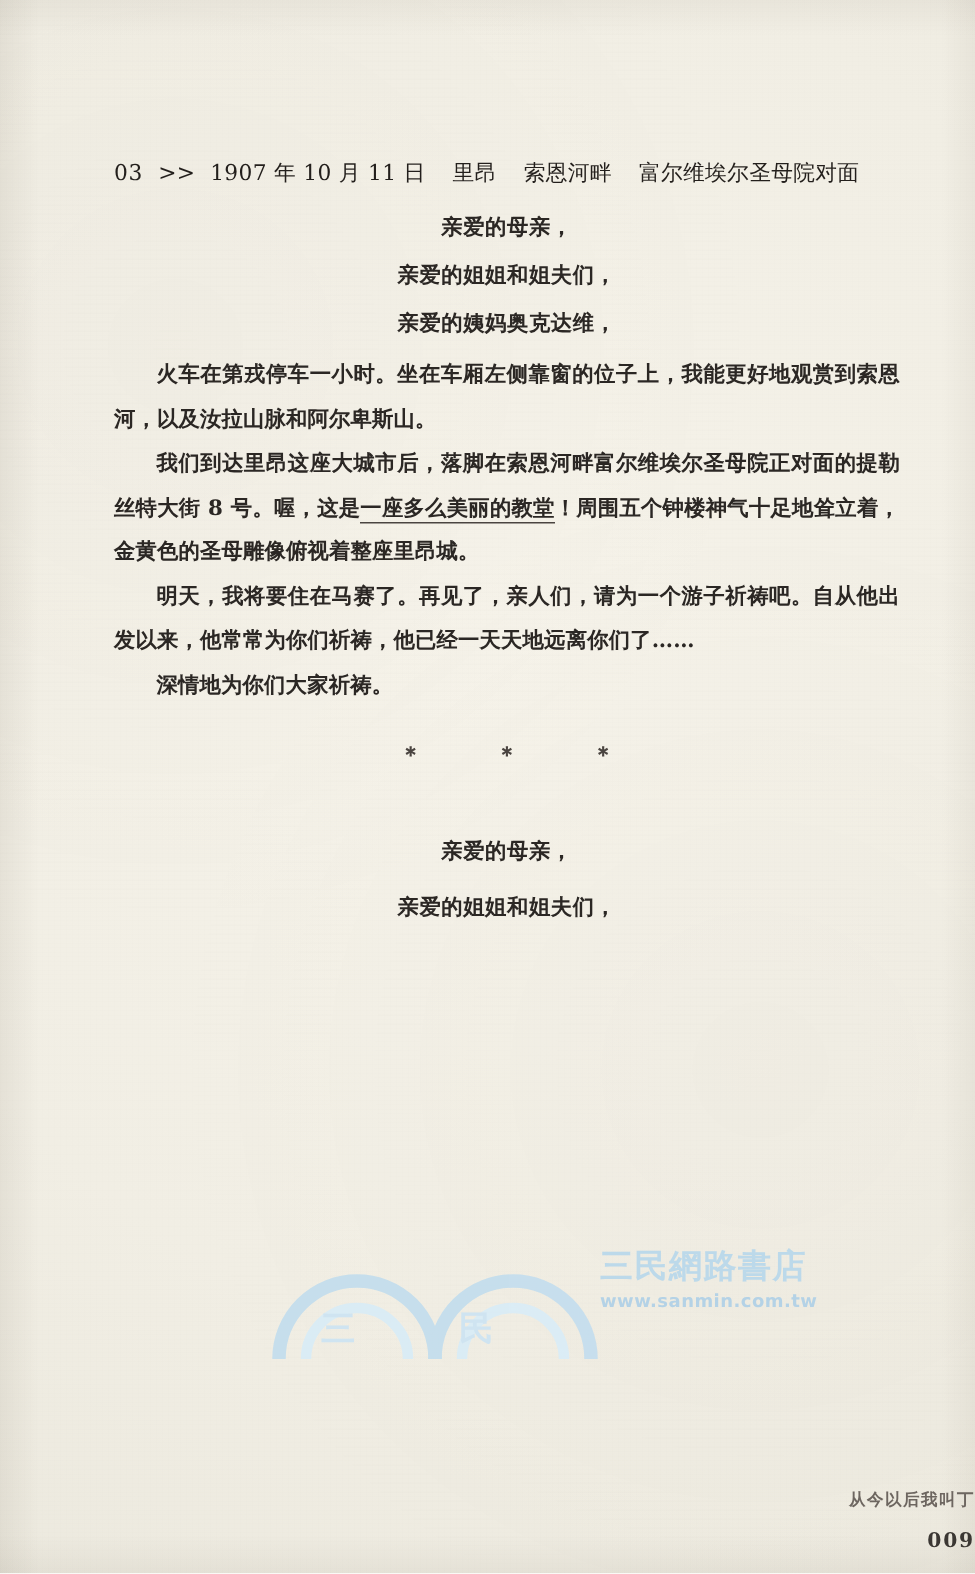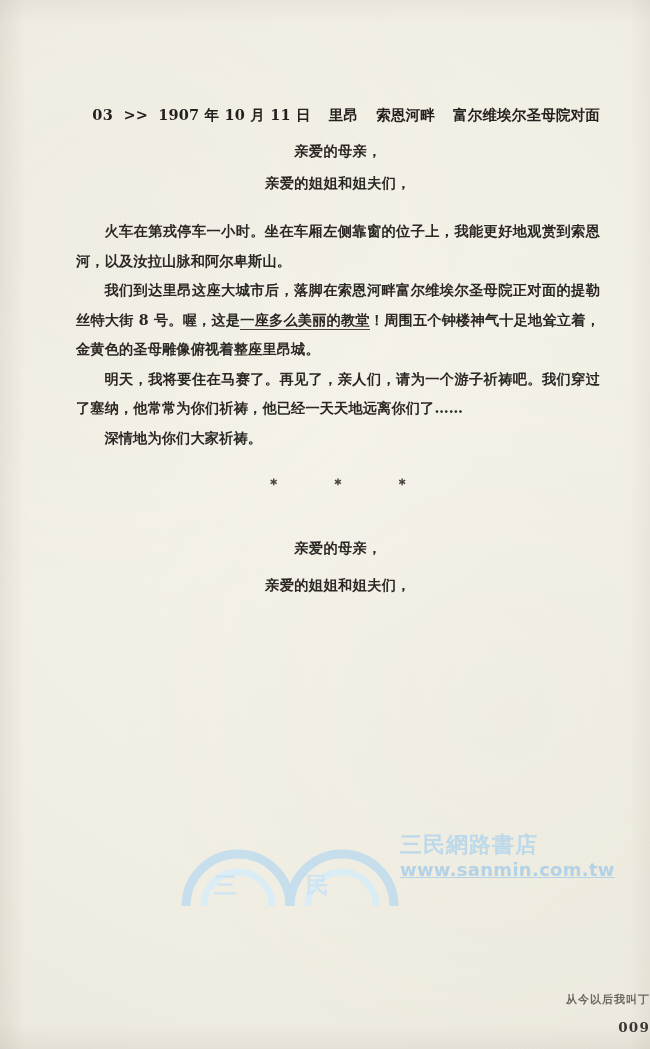--- a/index.html
+++ b/index.html
@@ -70,26 +70,25 @@
     font-family: "DejaVu Sans", "Liberation Sans", sans-serif;
     font-size: 22px;
     font-weight: 700;
     letter-spacing: 1px;
     color: #bcd9ea;
     white-space: nowrap;
   }
   .wm-url {
     margin-top: 5px;
     font-family: "DejaVu Sans", "Liberation Sans", sans-serif;
-    font-size: 18px;
+    font-size: 12px;
     font-weight: 600;
     letter-spacing: 0.3px;
     color: #b4d2e6;
     white-space: nowrap;
-    text-decoration: underline;
   }
   .wm-glyph {
     position: absolute;
     font-size: 23px;
     font-weight: 700;
     color: #cfe4f1;
   }
   .wm-glyph.g1 { left: 36px; top: 44px; }
   .wm-glyph.g2 { left: 128px; top: 44px; }
 
@@ -97,26 +96,25 @@
   #content {
     position: absolute;
     left: 76px;
     top: 0;
     width: 524px;
     z-index: 2;
   }
 
   .section-head {
     font-family: "DejaVu Serif", "Liberation Serif", serif;
-    font-weight: 700;
+    font-weight: 400;
     font-size: 14.5px;
     letter-spacing: 0.2px;
     color: #231f1c;
     white-space: nowrap;
-    text-align: right;
   }
   .section-head .sh-num { letter-spacing: 0.5px; }
   .section-head .sh-gap { display: inline-block; width: 10px; }
   .section-head .sh-gap-wide { display: inline-block; width: 18px; }
 
   .salutation {
     font-family: "DejaVu Serif", "Liberation Serif", serif;
     font-size: 14.2px;
     font-weight: 600;
     color: #2b2724;
@@ -208,29 +206,30 @@
 
     <div class="section-head">
       <span class="sh-num">03</span><span class="sh-gap"></span><span>&gt;&gt;</span><span class="sh-gap"></span><span>1907 年 10 月 11 日</span><span class="sh-gap-wide"></span><span>里昂</span><span class="sh-gap-wide"></span><span>索恩河畔</span><span class="sh-gap-wide"></span><span>富尔维埃尔圣母院对面</span>
     </div>
 
     <div style="height:17px"></div>
     <div class="salutation">亲爱的母亲，</div>
     <div style="height:13px"></div>
     <div class="salutation">亲爱的姐姐和姐夫们，</div>
     <div style="height:13px"></div>
+    <div class="salutation">亲爱的姨妈奥克达维，</div>
 
     <div style="height:11px"></div>
 
     <p class="para">火车在第戎停车一小时。坐在车厢左侧靠窗的位子上，我能更好地观赏到索恩河，以及汝拉山脉和阿尔卑斯山。</p>
 
     <p class="para"><span>我们到达里昂这座大城市后，落脚在索恩河畔富尔维埃尔圣母院正对面的提勒丝特大街 8 号。喔，这是</span><span class="u-line">一座多么美丽的教堂</span><span>！周围五个钟楼神气十足地耸立着，金黄色的圣母雕像俯视着整座里昂城。</span></p>
 
 
-    <p class="para">明天，我将要住在马赛了。再见了，亲人们，请为一个游子祈祷吧。我们穿过了塞纳，他常常为你们祈祷，他已经一天天地远离你们了……</p>
+    <p class="para">明天，我将要住在马赛了。再见了，亲人们，请为一个游子祈祷吧。自从他出发以来，他常常为你们祈祷，他已经一天天地远离你们了……</p>
 
     <p class="para">深情地为你们大家祈祷。</p>
 
     <div style="height:22px"></div>
     <div class="stars">＊ ＊ ＊</div>
 
     <div style="height:27px"></div>
 
     <div style="height:18px"></div>
     <div class="salutation">亲爱的母亲，</div>

